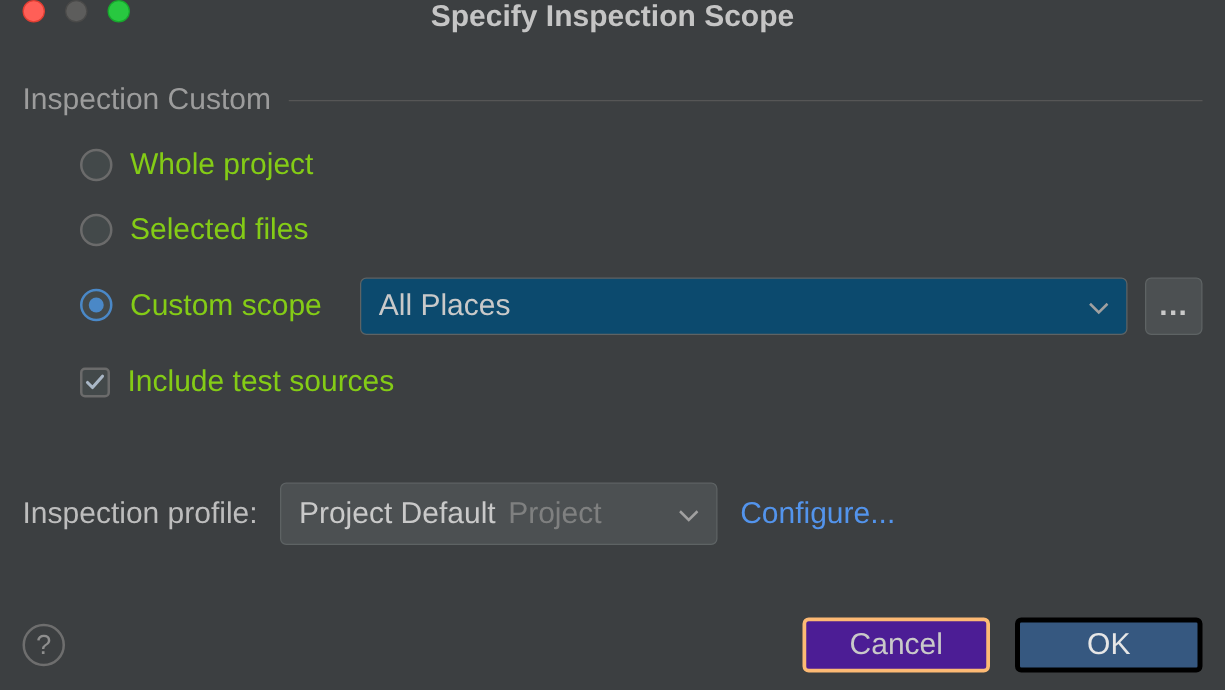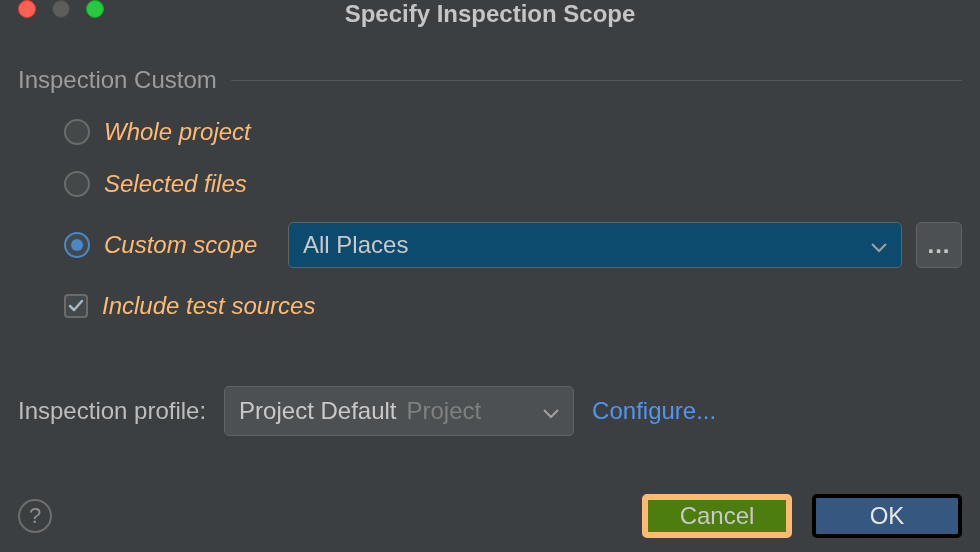--- a/index.html
+++ b/index.html
@@ -85,31 +85,30 @@
     border: 2px solid #4a88c7;
   }
   .radio.selected::after {
     content: "";
     width: 12px;
     height: 12px;
     border-radius: 50%;
     background: #4a88c7;
   }
   .opt-label {
-    color: #fdba74;
-    font-style: italic;
+    color: #84cc16;
   }
   .custom-row {
     display: flex;
     align-items: center;
     gap: 14px;
   }
   .custom-row .radio-label-group {
     display: flex;
-    align-items: center;
+    align-items: flex-start;
     gap: 14px;
     width: 210px;
   }
   .select {
     flex: 1;
     height: 46px;
     background: #0c4a6e;
     border: 1px solid #5e6364;
     border-radius: 5px;
     display: flex;
@@ -196,22 +195,22 @@
     height: 44px;
     min-width: 150px;
     border-radius: 5px;
     display: flex;
     align-items: center;
     justify-content: center;
     margin-left: 20px;
     font-size: 24px;
   }
   .btn-cancel {
-    background: #4d7c0f;
-    border: 6px solid #fdba74;
+    background: #4c1d95;
+    border: 3px solid #fdba74;
     color: #c9c9c9;
   }
   .btn-ok {
     background: #365880;
     border: 4px solid #000000;
     color: #e6e6e6;
   }
 </style>
 </head>
 <body>

